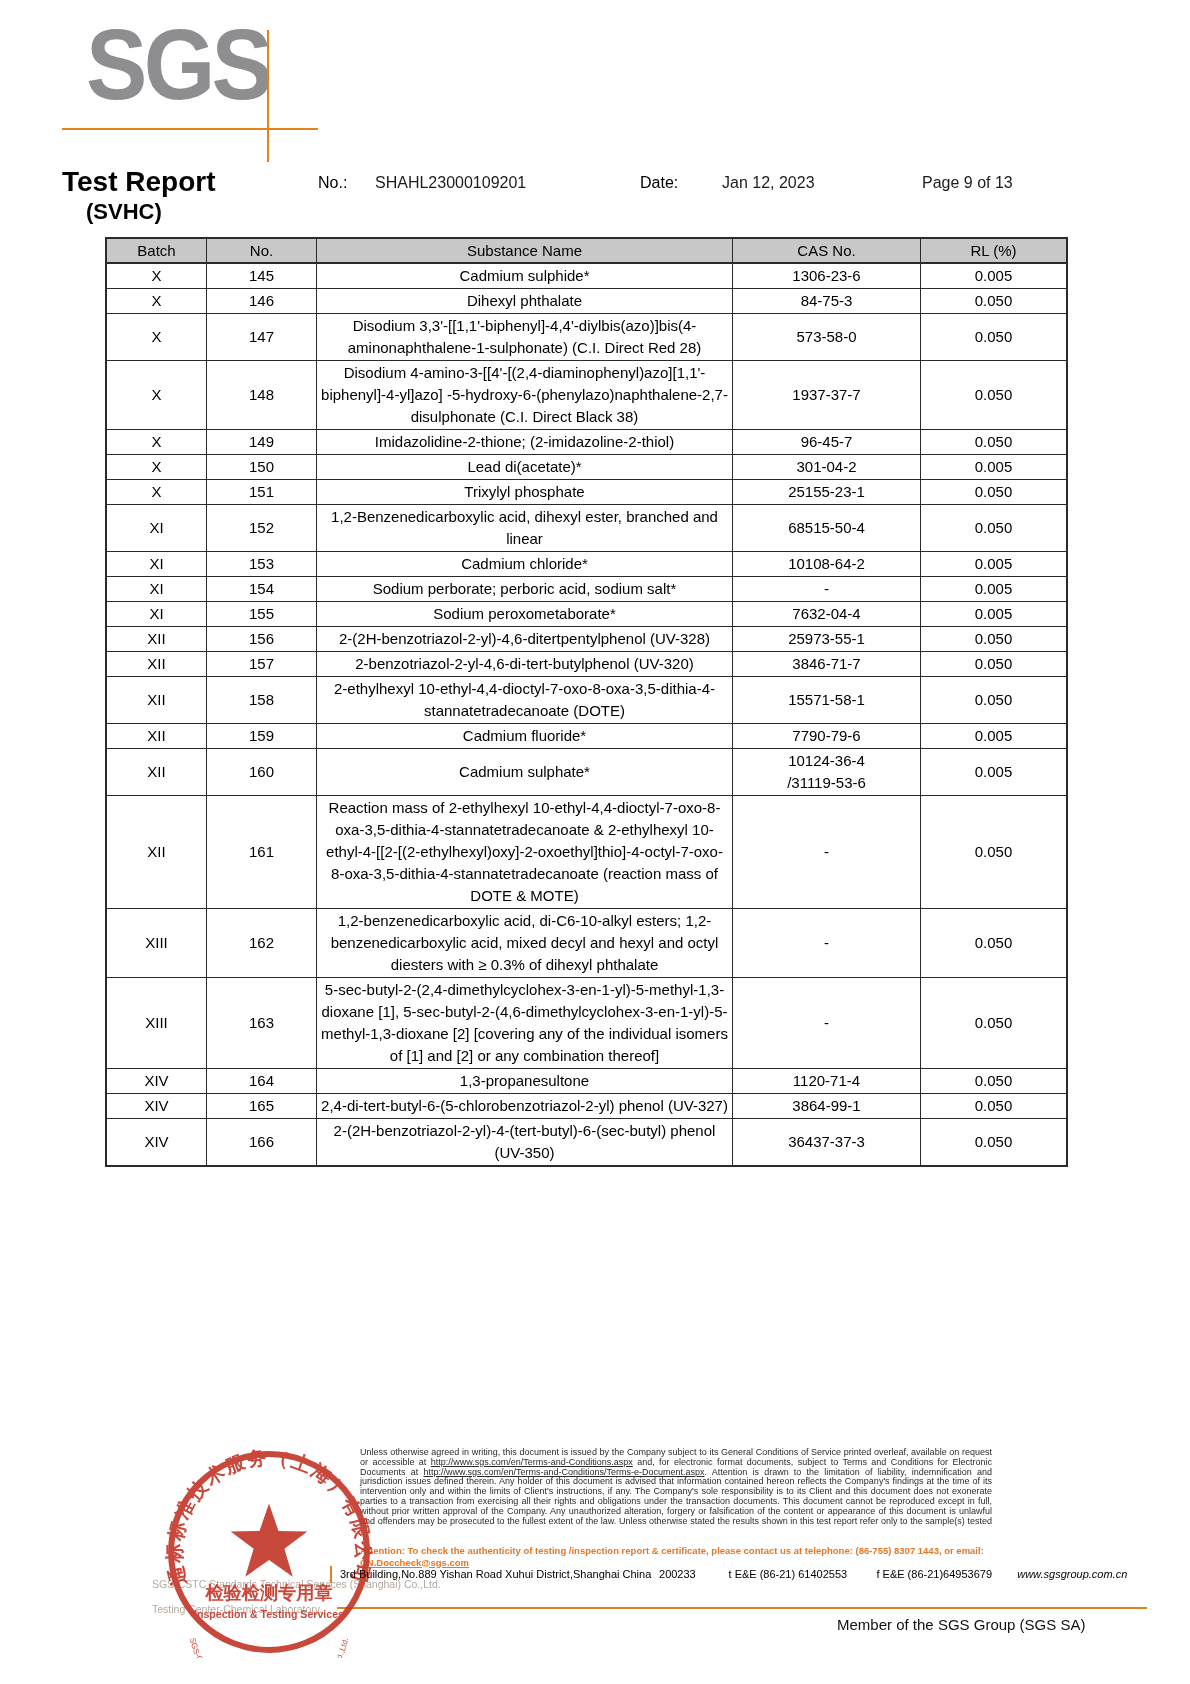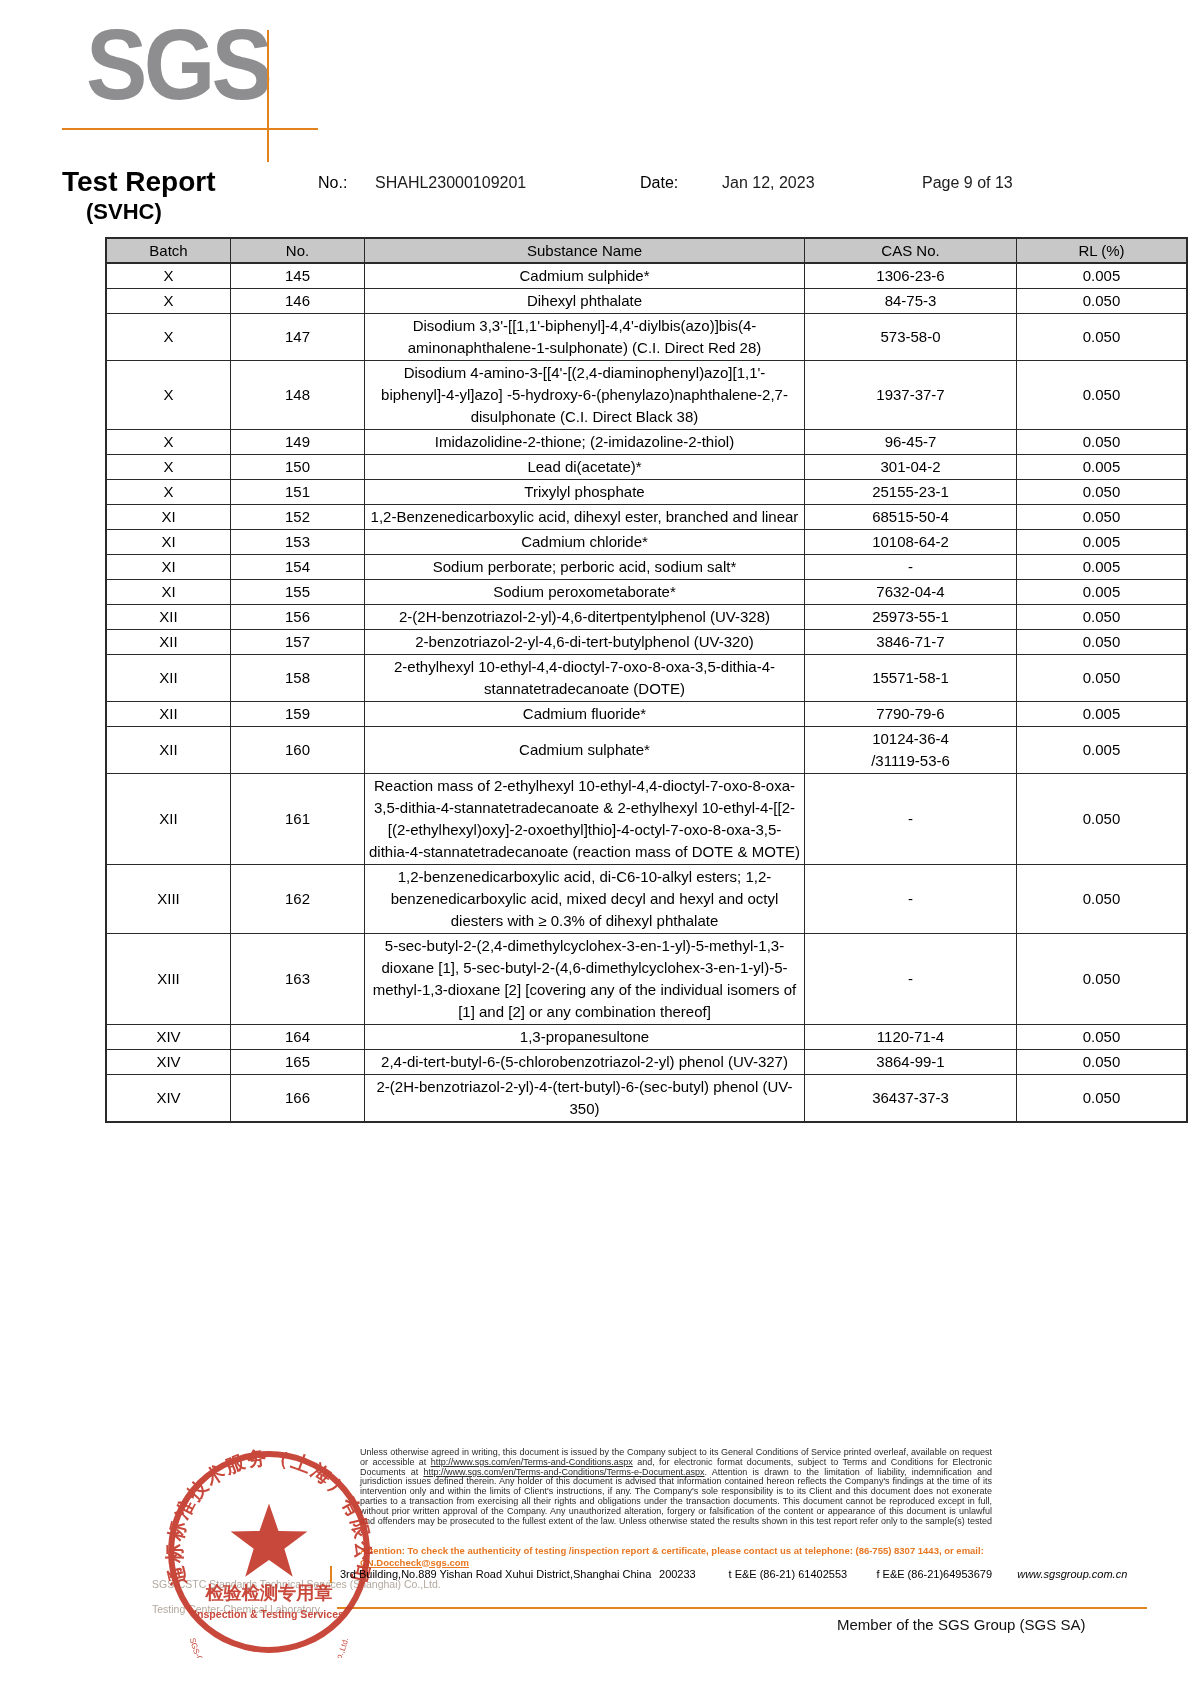--- a/index.html
+++ b/index.html
@@ -24,21 +24,21 @@
   .no-value   { left:375px; }
   .date-label { left:640px; }
   .date-value { left:722px; }
   .page-num   { left:922px; }
   
   table.svhc { position:absolute; left:105px; top:237px; width:893px;
     border-collapse:collapse; table-layout:fixed; }
   table.svhc, table.svhc th, table.svhc td { border:1px solid #2a2a2a; }
   table.svhc { border:2px solid #2a2a2a; }
   table.svhc th {
-    background:#c8c8c8; font-weight:400; font-size:15px; padding:1px 20px;
+    background:#c8c8c8; font-weight:400; font-size:15px; padding:1px 8px;
     line-height:21px; border-bottom:2px solid #2a2a2a; color:#000;
   }
   table.svhc td {
     font-size:15px; text-align:center; vertical-align:middle;
     padding:1px 4px; line-height:22px; color:#000; word-wrap:break-word;
   }
   .col-batch { width:83px; } .col-no { width:93px; } .col-substance { width:399px; }
   .col-cas { width:171px; white-space:pre-line; } .col-rl { width:129px; }
   
   .disclaimer {

